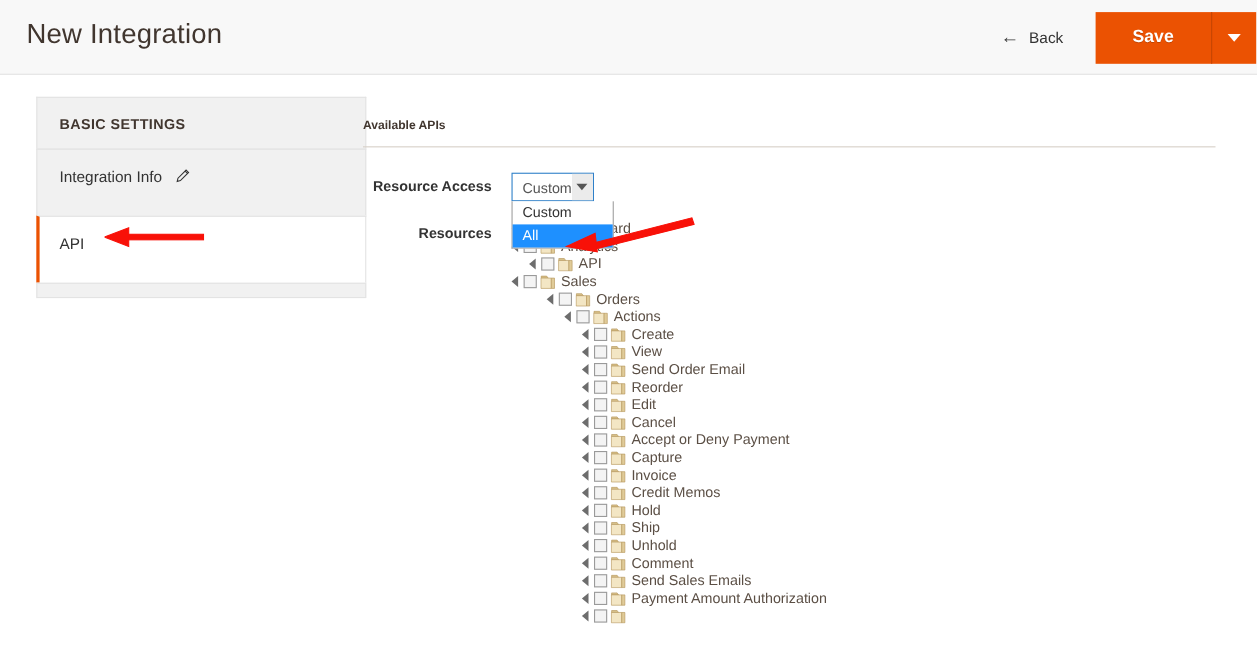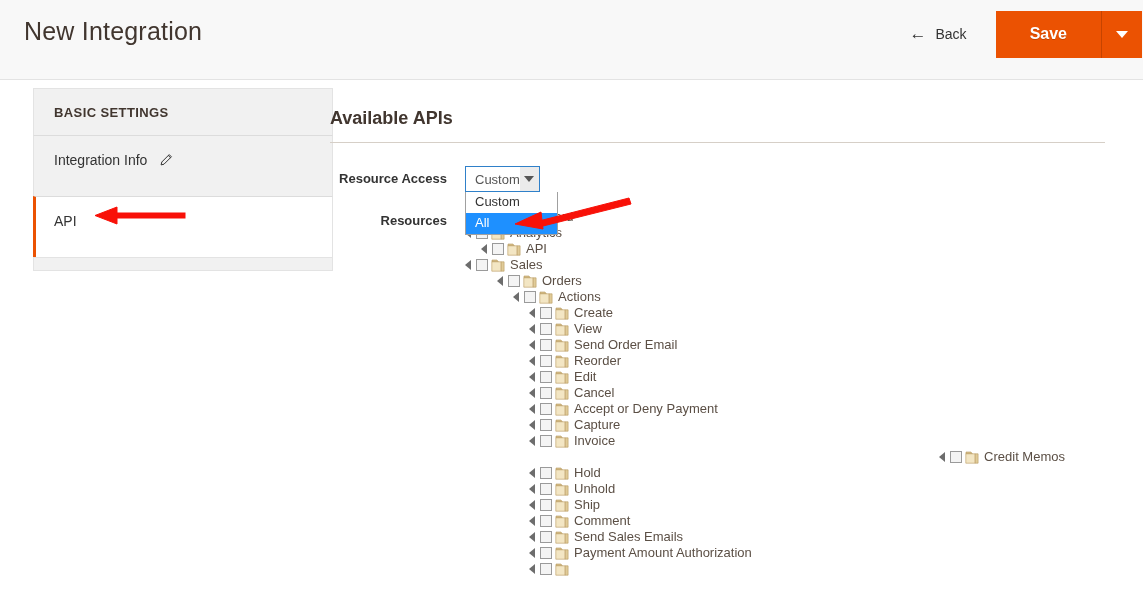--- a/index.html
+++ b/index.html
@@ -14,21 +14,21 @@
     font-family: "Liberation Sans", sans-serif;
     color: #333333;
     position: relative;
   }
 
   
   #page-header {
     position: absolute;
     left: 0; top: 0;
     width: 1143px;
-    height: 80px;
+    height: 68px;
     background: #f8f8f8;
     border-bottom: 1px solid #e3e3e3;
     box-sizing: border-box;
   }
   #page-title {
     position: absolute;
     left: 24px;
     top: 17px;
     font-size: 25px;
     font-weight: 400;
@@ -150,21 +150,21 @@
   }
 
   
   #main {
     position: absolute;
     left: 330px;
     top: 88px;
     width: 790px;
   }
   #available-apis-title {
-    font-size: 18px;
+    font-size: 11px;
     font-weight: bold;
     color: #41362f;
     margin: 20px 0 0 0;
   }
   #available-apis-rule {
     height: 1px;
     background: #d6cfc7;
     width: 775px;
     margin-top: 13px;
   }
@@ -513,21 +513,21 @@
         <div class="tree-row" style="padding-left: 64px;">
           <span class="tree-expander"></span>
           <span class="tree-checkbox"></span>
           <svg class="folder-icon" viewBox="0 0 14 13">
             <path d="M1 1 h5 l1.4 2 H1 z" fill="#d8c18a" stroke="#b7995e" stroke-width=".6"></path>
             <path d="M0.8 2.8 h9.4 v9.4 H0.8 z" fill="#f3e6c4" stroke="#b7995e" stroke-width=".6"></path>
             <path d="M10.2 2.8 h2.9 v9.4 h-2.9 z" fill="#e0cb98" stroke="#b7995e" stroke-width=".6"></path>
           </svg>
           <span class="tree-label">Invoice</span>
         </div>
-        <div class="tree-row" style="padding-left: 64px; justify-content: flex-end;">
+        <div class="tree-row" style="padding-left: 64px;">
           <span class="tree-expander"></span>
           <span class="tree-checkbox"></span>
           <svg class="folder-icon" viewBox="0 0 14 13">
             <path d="M1 1 h5 l1.4 2 H1 z" fill="#d8c18a" stroke="#b7995e" stroke-width=".6"></path>
             <path d="M0.8 2.8 h9.4 v9.4 H0.8 z" fill="#f3e6c4" stroke="#b7995e" stroke-width=".6"></path>
             <path d="M10.2 2.8 h2.9 v9.4 h-2.9 z" fill="#e0cb98" stroke="#b7995e" stroke-width=".6"></path>
           </svg>
           <span class="tree-label">Credit Memos</span>
         </div>
         <div class="tree-row" style="padding-left: 64px;">
@@ -541,31 +541,31 @@
           <span class="tree-label">Hold</span>
         </div>
         <div class="tree-row" style="padding-left: 64px;">
           <span class="tree-expander"></span>
           <span class="tree-checkbox"></span>
           <svg class="folder-icon" viewBox="0 0 14 13">
             <path d="M1 1 h5 l1.4 2 H1 z" fill="#d8c18a" stroke="#b7995e" stroke-width=".6"></path>
             <path d="M0.8 2.8 h9.4 v9.4 H0.8 z" fill="#f3e6c4" stroke="#b7995e" stroke-width=".6"></path>
             <path d="M10.2 2.8 h2.9 v9.4 h-2.9 z" fill="#e0cb98" stroke="#b7995e" stroke-width=".6"></path>
           </svg>
+          <span class="tree-label">Ship</span>
+        </div>
+        <div class="tree-row" style="padding-left: 64px;">
+          <span class="tree-expander"></span>
+          <span class="tree-checkbox"></span>
+          <svg class="folder-icon" viewBox="0 0 14 13">
+            <path d="M1 1 h5 l1.4 2 H1 z" fill="#d8c18a" stroke="#b7995e" stroke-width=".6"></path>
+            <path d="M0.8 2.8 h9.4 v9.4 H0.8 z" fill="#f3e6c4" stroke="#b7995e" stroke-width=".6"></path>
+            <path d="M10.2 2.8 h2.9 v9.4 h-2.9 z" fill="#e0cb98" stroke="#b7995e" stroke-width=".6"></path>
+          </svg>
           <span class="tree-label">Unhold</span>
-        </div>
-        <div class="tree-row" style="padding-left: 64px;">
-          <span class="tree-expander"></span>
-          <span class="tree-checkbox"></span>
-          <svg class="folder-icon" viewBox="0 0 14 13">
-            <path d="M1 1 h5 l1.4 2 H1 z" fill="#d8c18a" stroke="#b7995e" stroke-width=".6"></path>
-            <path d="M0.8 2.8 h9.4 v9.4 H0.8 z" fill="#f3e6c4" stroke="#b7995e" stroke-width=".6"></path>
-            <path d="M10.2 2.8 h2.9 v9.4 h-2.9 z" fill="#e0cb98" stroke="#b7995e" stroke-width=".6"></path>
-          </svg>
-          <span class="tree-label">Ship</span>
         </div>
         <div class="tree-row" style="padding-left: 64px;">
           <span class="tree-expander"></span>
           <span class="tree-checkbox"></span>
           <svg class="folder-icon" viewBox="0 0 14 13">
             <path d="M1 1 h5 l1.4 2 H1 z" fill="#d8c18a" stroke="#b7995e" stroke-width=".6"></path>
             <path d="M0.8 2.8 h9.4 v9.4 H0.8 z" fill="#f3e6c4" stroke="#b7995e" stroke-width=".6"></path>
             <path d="M10.2 2.8 h2.9 v9.4 h-2.9 z" fill="#e0cb98" stroke="#b7995e" stroke-width=".6"></path>
           </svg>
           <span class="tree-label">Comment</span>

